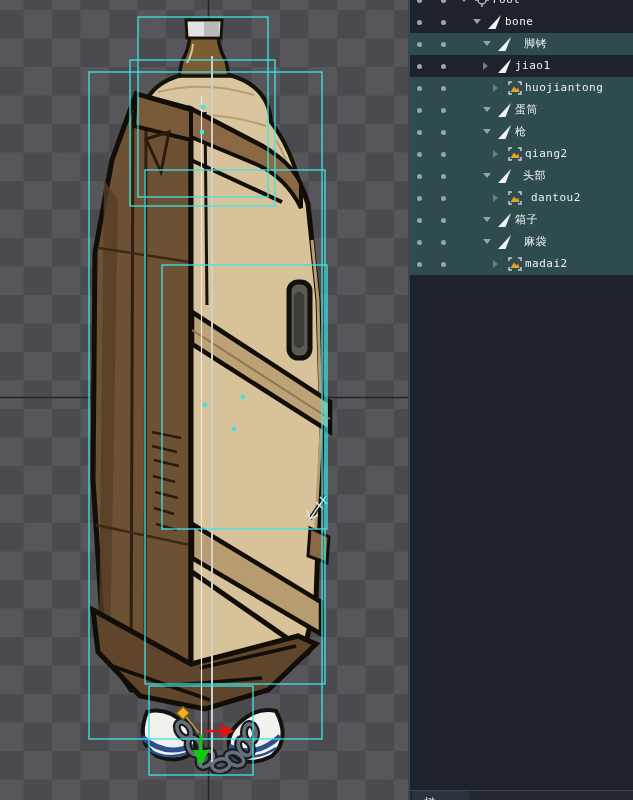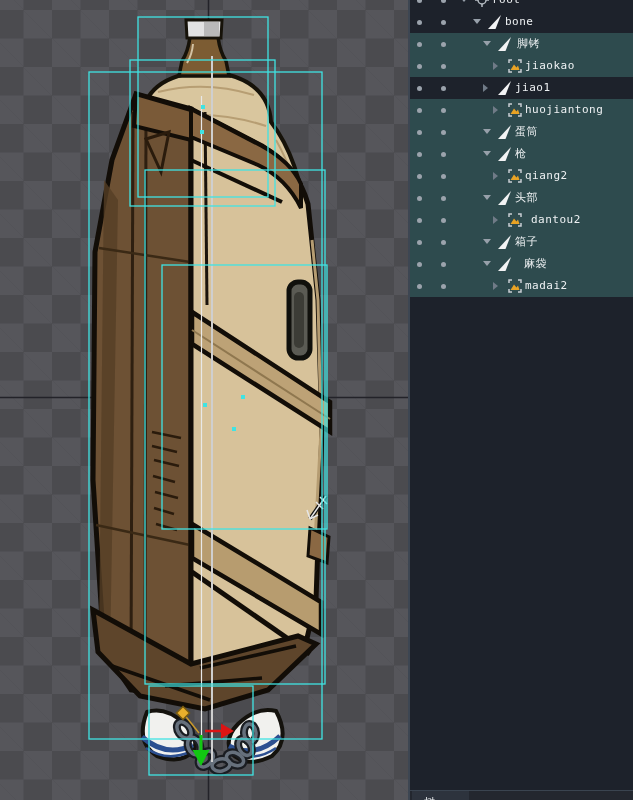--- a/index.html
+++ b/index.html
@@ -193,101 +193,89 @@
         </div>
         <div class="trow sel">
           <span class="dot d1"></span>
           <span class="dot d2"></span>
           <span class="arr expanded" style="left:73px"></span>
           <span class="icn-wrap" style="position:absolute;left:88px;top:0">
             <svg class="icn" viewBox="0 0 14 14">
               <polygon points="0,14 13,0 7.5,14" fill="#f2f3f4"></polygon>
             </svg>
           </span>
-          <span class="tlabel" style="left:107px">脚铐</span>
+          <span class="tlabel" style="left:114px">脚铐</span>
+        </div>
+        <div class="trow">
+          <span class="dot d1"></span>
+          <span class="dot d2"></span>
+          <span class="arr collapsed" style="left:73px"></span>
+          <span class="icn-wrap" style="position:absolute;left:88px;top:0">
+            <svg class="icn" viewBox="0 0 14 14">
+              <polygon points="0,14 13,0 7.5,14" fill="#f2f3f4"></polygon>
+            </svg>
+          </span>
+          <span class="tlabel" style="left:105px">jiao1</span>
         </div>
         <div class="trow sel">
           <span class="dot d1"></span>
           <span class="dot d2"></span>
           <span class="arr collapsed" style="left:83px"></span>
           <span class="icn-wrap" style="position:absolute;left:98px;top:0">
             <svg class="icn" viewBox="0 0 14 14">
               <path d="M1,4 V1 H4 M10,1 H13 V4 M13,10 V13 H10 M4,13 H1 V10" fill="none" stroke="#c9ced4" stroke-width="1.5"></path>
               <polygon points="2.5,11 6,5.5 8.5,8.5 10,6.5 11.5,11" fill="#e8a325"></polygon>
             </svg>
           </span>
-          <span class="tlabel" style="left:115px">jiaokao</span>
-        </div>
-        <div class="trow">
-          <span class="dot d1"></span>
-          <span class="dot d2"></span>
-          <span class="arr collapsed" style="left:73px"></span>
-          <span class="icn-wrap" style="position:absolute;left:88px;top:0">
-            <svg class="icn" viewBox="0 0 14 14">
-              <polygon points="0,14 13,0 7.5,14" fill="#f2f3f4"></polygon>
-            </svg>
-          </span>
-          <span class="tlabel" style="left:105px">jiao1</span>
+          <span class="tlabel" style="left:115px">huojiantong</span>
+        </div>
+        <div class="trow sel">
+          <span class="dot d1"></span>
+          <span class="dot d2"></span>
+          <span class="arr expanded" style="left:73px"></span>
+          <span class="icn-wrap" style="position:absolute;left:88px;top:0">
+            <svg class="icn" viewBox="0 0 14 14">
+              <polygon points="0,14 13,0 7.5,14" fill="#f2f3f4"></polygon>
+            </svg>
+          </span>
+          <span class="tlabel" style="left:105px">蛋筒</span>
+        </div>
+        <div class="trow sel">
+          <span class="dot d1"></span>
+          <span class="dot d2"></span>
+          <span class="arr expanded" style="left:73px"></span>
+          <span class="icn-wrap" style="position:absolute;left:88px;top:0">
+            <svg class="icn" viewBox="0 0 14 14">
+              <polygon points="0,14 13,0 7.5,14" fill="#f2f3f4"></polygon>
+            </svg>
+          </span>
+          <span class="tlabel" style="left:105px">枪</span>
         </div>
         <div class="trow sel">
           <span class="dot d1"></span>
           <span class="dot d2"></span>
           <span class="arr collapsed" style="left:83px"></span>
           <span class="icn-wrap" style="position:absolute;left:98px;top:0">
             <svg class="icn" viewBox="0 0 14 14">
               <path d="M1,4 V1 H4 M10,1 H13 V4 M13,10 V13 H10 M4,13 H1 V10" fill="none" stroke="#c9ced4" stroke-width="1.5"></path>
               <polygon points="2.5,11 6,5.5 8.5,8.5 10,6.5 11.5,11" fill="#e8a325"></polygon>
             </svg>
           </span>
-          <span class="tlabel" style="left:115px">huojiantong</span>
-        </div>
-        <div class="trow sel">
-          <span class="dot d1"></span>
-          <span class="dot d2"></span>
-          <span class="arr expanded" style="left:73px"></span>
-          <span class="icn-wrap" style="position:absolute;left:88px;top:0">
-            <svg class="icn" viewBox="0 0 14 14">
-              <polygon points="0,14 13,0 7.5,14" fill="#f2f3f4"></polygon>
-            </svg>
-          </span>
-          <span class="tlabel" style="left:105px">蛋筒</span>
-        </div>
-        <div class="trow sel">
-          <span class="dot d1"></span>
-          <span class="dot d2"></span>
-          <span class="arr expanded" style="left:73px"></span>
-          <span class="icn-wrap" style="position:absolute;left:88px;top:0">
-            <svg class="icn" viewBox="0 0 14 14">
-              <polygon points="0,14 13,0 7.5,14" fill="#f2f3f4"></polygon>
-            </svg>
-          </span>
-          <span class="tlabel" style="left:105px">枪</span>
-        </div>
-        <div class="trow sel">
-          <span class="dot d1"></span>
-          <span class="dot d2"></span>
-          <span class="arr collapsed" style="left:83px"></span>
-          <span class="icn-wrap" style="position:absolute;left:98px;top:0">
-            <svg class="icn" viewBox="0 0 14 14">
-              <path d="M1,4 V1 H4 M10,1 H13 V4 M13,10 V13 H10 M4,13 H1 V10" fill="none" stroke="#c9ced4" stroke-width="1.5"></path>
-              <polygon points="2.5,11 6,5.5 8.5,8.5 10,6.5 11.5,11" fill="#e8a325"></polygon>
-            </svg>
-          </span>
           <span class="tlabel" style="left:115px">qiang2</span>
         </div>
         <div class="trow sel">
           <span class="dot d1"></span>
           <span class="dot d2"></span>
           <span class="arr expanded" style="left:73px"></span>
           <span class="icn-wrap" style="position:absolute;left:88px;top:0">
             <svg class="icn" viewBox="0 0 14 14">
               <polygon points="0,14 13,0 7.5,14" fill="#f2f3f4"></polygon>
             </svg>
           </span>
-          <span class="tlabel" style="left:105px">头部</span>
+          <span class="tlabel" style="left:113px">头部</span>
         </div>
         <div class="trow sel">
           <span class="dot d1"></span>
           <span class="dot d2"></span>
           <span class="arr collapsed" style="left:83px"></span>
           <span class="icn-wrap" style="position:absolute;left:98px;top:0">
             <svg class="icn" viewBox="0 0 14 14">
               <path d="M1,4 V1 H4 M10,1 H13 V4 M13,10 V13 H10 M4,13 H1 V10" fill="none" stroke="#c9ced4" stroke-width="1.5"></path>
               <polygon points="2.5,11 6,5.5 8.5,8.5 10,6.5 11.5,11" fill="#e8a325"></polygon>
             </svg>

